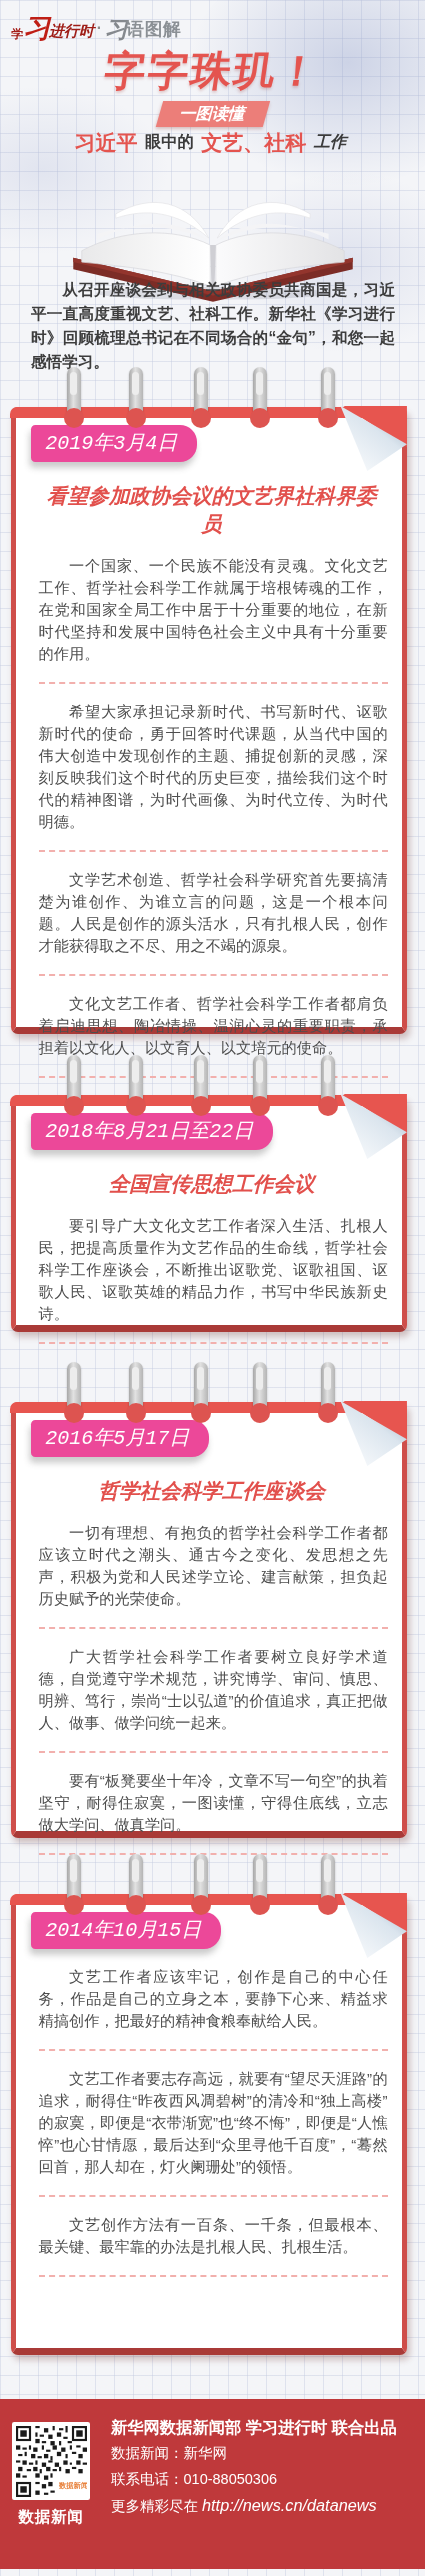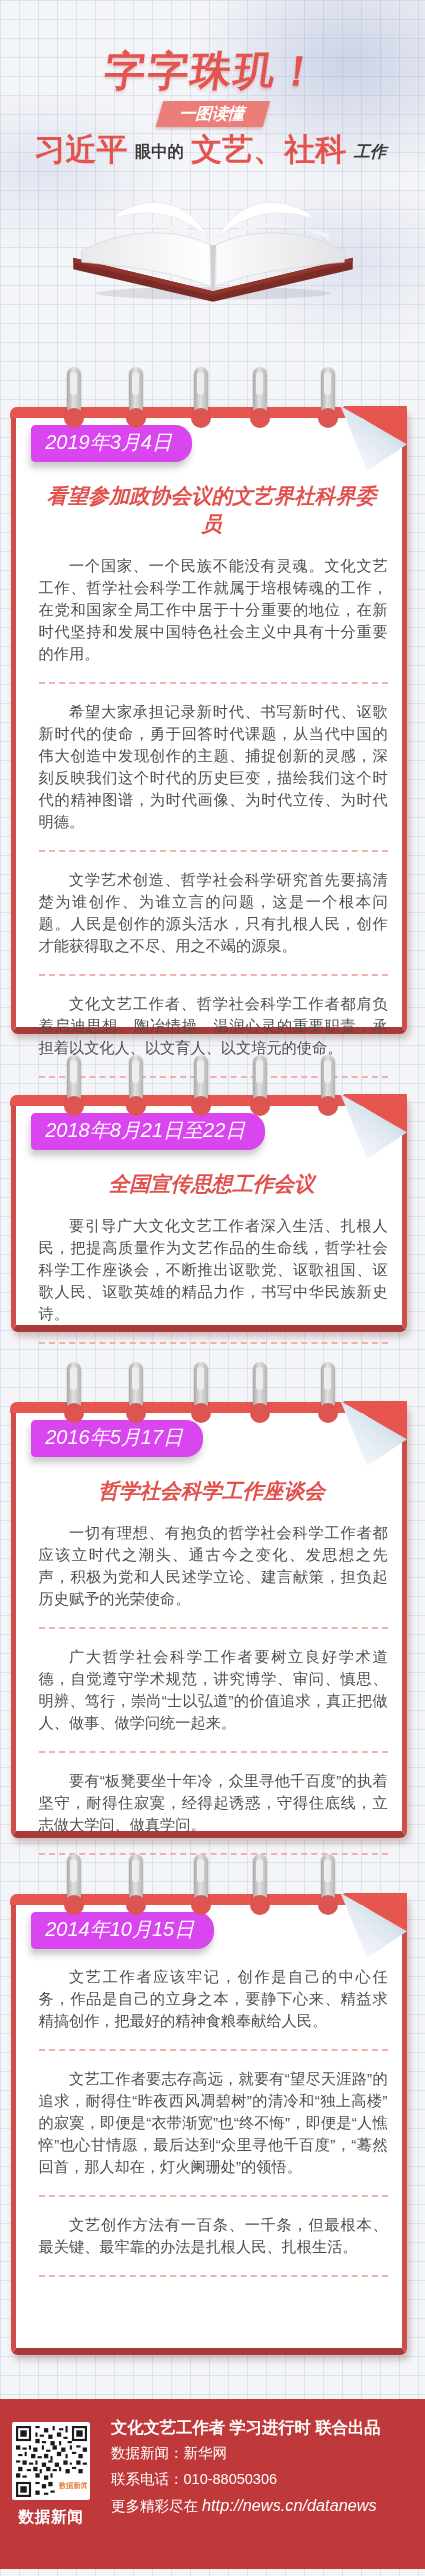--- a/index.html
+++ b/index.html
@@ -38,21 +38,21 @@
     position:absolute; top:44px; left:0; width:100%; text-align:center;
     font-size:41px; font-weight:bold; color:#e4544f; letter-spacing:2.1px;
     transform:skewX(-8deg); text-shadow:0 2.1px 2.8px rgba(160,60,55,0.25);
   }
   .ribbon{
     position:absolute; top:101px; left:50%; transform:translateX(-50%) skewX(-16deg);
     background:#ec7e79; padding:2.1px 21px; box-shadow:0 2.1px 3.5px rgba(150,60,55,0.3);
   }
   .ribbon span{ display:inline-block; color:#fff; font-size:16.3px; font-weight:bold; }
   .subtitle{ position:absolute; top:129px; left:0; width:100%; text-align:center; white-space:nowrap; }
-  .subtitle .big{ color:#e4544f; font-size:31px; font-weight:bold; vertical-align:-2.8px; }
+  .subtitle .big{ color:#e4544f; font-size:21px; font-weight:bold; vertical-align:-2.8px; }
   .subtitle .small{ color:#3b3b3b; font-size:16.3px; font-weight:bold; margin:0 4.3px;font-family:Liberation Serif, serif; }
   .subtitle .small.it{ font-style:italic; }
 
   .book{ position:absolute; top:174px; left:50%; transform:translateX(-50%); }
 
   .intro{
     position:absolute; top:278px; left:31px; width:364px;
     font-size:15.6px; line-height:24px; font-weight:bold; color:#3d3d3d;
     text-align:justify; text-indent:2em;
   }
@@ -79,25 +79,26 @@
   .ring .pin{
     position:absolute; top:5px; left:3.5px; width:7px; height:23px;
     border-radius:4.3px; background:#ededed;
   }
   .ring .dot{
     position:absolute; top:41px; left:-2.8px; width:20px; height:20px;
     border-radius:50%; background:#dd5450; z-index:-1;
   }
   .pill{
     position:relative; display:inline-block; margin:18.4px 0 0 15.6px;
-    background:#d946ef; color:#fff; font-style:italic;
+    background:#ec4899; color:#fff; font-style:italic;
     font-size:20px; padding:3.5px 20px 5.7px 14px;
     border-radius:4.3px 17px 17px 4.3px;
     box-shadow:-1.4px 5.7px 6.4px rgba(70,70,70,0.28);
     z-index:2;
+    font-family:Liberation Mono, monospace;
   }
   .card h2{
     margin:20px 17px 0 23px; text-align:center;
     color:#e2504c; font-size:20.6px; font-weight:bold; font-style:italic;
   }
   .card p{
     margin:17px 14px 0 23px; font-size:15.2px; line-height:22px;
     color:#4e4e4e; text-align:justify; text-indent:2em;
   }
   .dash{
@@ -125,20 +126,23 @@
 </style>
 </head>
 <body>
 
 <div class="page">
 
   <div class="cloud c1"></div>
   <div class="cloud c2"></div>
   <div class="cloud c3"></div>
 
+  <div class="logo">
+    <span class="xue">学</span><span class="xi-red">习</span><span class="jxs">进行时</span><span class="dot">·</span><span class="xi-gray">习</span><span class="ytj">语图解</span>
+  </div>
 
   <h1 class="big-title">字字珠玑！</h1>
 
   <div class="ribbon">
     <span>一图读懂</span>
   </div>
 
   <div class="subtitle">
     <span class="big">习近平</span>
     <span class="small">眼中的</span>
@@ -162,20 +166,21 @@
     <path d="M18,118 L215,165 L412,118 L412,124 L215,171 L18,124 Z" fill="#93352d"></path>
     <path d="M30,108 C85,78 160,74 211,100 L211,158 C155,136 90,130 30,124 Z" fill="url(#pgL)" stroke="#d8d8db" stroke-width="1"></path>
     <path d="M400,108 C345,78 270,74 219,100 L219,158 C275,136 340,130 400,124 Z" fill="url(#pgR)" stroke="#d8d8db" stroke-width="1"></path>
     <path d="M52,92 C110,62 170,62 209,94 C160,70 105,70 52,84 Z" fill="#f4f4f6"></path>
     <path d="M378,92 C320,62 260,62 221,94 C270,70 325,70 378,84 Z" fill="#f4f4f6"></path>
     <path d="M78,56 C130,26 180,38 209,90 C165,52 120,48 78,62 Z" fill="#ffffff" stroke="#e4e4e7" stroke-width="1"></path>
     <path d="M352,56 C300,26 250,38 221,90 C265,52 310,48 352,62 Z" fill="#ffffff" stroke="#e4e4e7" stroke-width="1"></path>
     <path d="M211,100 L219,100 L217,164 L213,164 Z" fill="#cfcfd4"></path>
   </svg>
 
+  <p class="intro">从召开座谈会到与相关政协委员共商国是，习近平一直高度重视文艺、社科工作。新华社《学习进行时》回顾梳理总书记在不同场合的“金句”，和您一起感悟学习。</p>
 
   <div id="cards">
       <section class="card" style="top: 407px; height: 627px;"><div class="bar"></div><span class="ring" style="left: 51px;">
           <span class="pin"></span>
           <span class="dot"></span>
         </span><span class="ring" style="left: 113px;">
           <span class="pin"></span>
           <span class="dot"></span>
         </span><span class="ring" style="left: 178px;">
           <span class="pin"></span>
@@ -241,21 +246,21 @@
         </span><svg class="curl" viewBox="0 0 96 92">
           <defs>
             <linearGradient id="curlg2" x1="1" y1="0" x2="0.2" y2="1">
               <stop offset="0" stop-color="#8ea4b8"></stop>
               <stop offset="0.45" stop-color="#dbe5ee"></stop>
               <stop offset="1" stop-color="#f8fafc"></stop>
             </linearGradient>
           </defs>
           <polygon points="6,0 96,0 96,58" fill="#e7554f"></polygon>
           <polygon points="2,0 96,54 40,92" fill="url(#curlg2)"></polygon>
-        </svg><div class="pill">2016年5月17日</div><h2>哲学社会科学工作座谈会</h2><p>一切有理想、有抱负的哲学社会科学工作者都应该立时代之潮头、通古今之变化、发思想之先声，积极为党和人民述学立论、建言献策，担负起历史赋予的光荣使命。</p><hr class="dash"><p>广大哲学社会科学工作者要树立良好学术道德，自觉遵守学术规范，讲究博学、审问、慎思、明辨、笃行，崇尚“士以弘道”的价值追求，真正把做人、做事、做学问统一起来。</p><hr class="dash"><p>要有“板凳要坐十年冷，众里寻他千百度”的执着坚守，耐得住寂寞，经得起诱惑，守得住底线，立志做大学问、做真学问。</p><hr class="dash"></section>
+        </svg><div class="pill">2016年5月17日</div><h2>哲学社会科学工作座谈会</h2><p>一切有理想、有抱负的哲学社会科学工作者都应该立时代之潮头、通古今之变化、发思想之先声，积极为党和人民述学立论、建言献策，担负起历史赋予的光荣使命。</p><hr class="dash"><p>广大哲学社会科学工作者要树立良好学术道德，自觉遵守学术规范，讲究博学、审问、慎思、明辨、笃行，崇尚“士以弘道”的价值追求，真正把做人、做事、做学问统一起来。</p><hr class="dash"><p>要有“板凳要坐十年冷，文章不写一句空”的执着坚守，耐得住寂寞，一图读懂，守得住底线，立志做大学问、做真学问。</p><hr class="dash"></section>
       <section class="card" style="top: 1894px; height: 461px;"><div class="bar"></div><span class="ring" style="left: 51px;">
           <span class="pin"></span>
           <span class="dot"></span>
         </span><span class="ring" style="left: 113px;">
           <span class="pin"></span>
           <span class="dot"></span>
         </span><span class="ring" style="left: 178px;">
           <span class="pin"></span>
           <span class="dot"></span>
         </span><span class="ring" style="left: 237px;">
@@ -362,21 +367,21 @@
         </g>
         <g>
           <rect x="19" y="24" width="13" height="8" fill="#ffffff"></rect>
           <text x="20" y="29" font-size="3.4" font-weight="bold" fill="#e8833e" font-family="Liberation Sans, sans-serif">数据新闻</text>
           <text x="21" y="31.6" font-size="1.6" fill="#7f8avoid8" font-family="Liberation Sans, sans-serif"></text>
         </g>
       </svg>
     </div>
     <div class="qr-caption">数据新闻</div>
     <div class="f-lines" id="footer-lines">
-        <div class="f-line strong">文化文艺工作者 学习进行时 联合出品</div>
+        <div class="f-line strong">新华网数据新闻部 学习进行时 联合出品</div>
         <div class="f-line">数据新闻：新华网</div>
         <div class="f-line">联系电话：010-88050306</div>
         <div class="f-line"><span>更多精彩尽在 </span><span class="url">http://news.cn/datanews</span></div>
       </div>
   </div>
 
 </div>
 
 
 </body></html>

